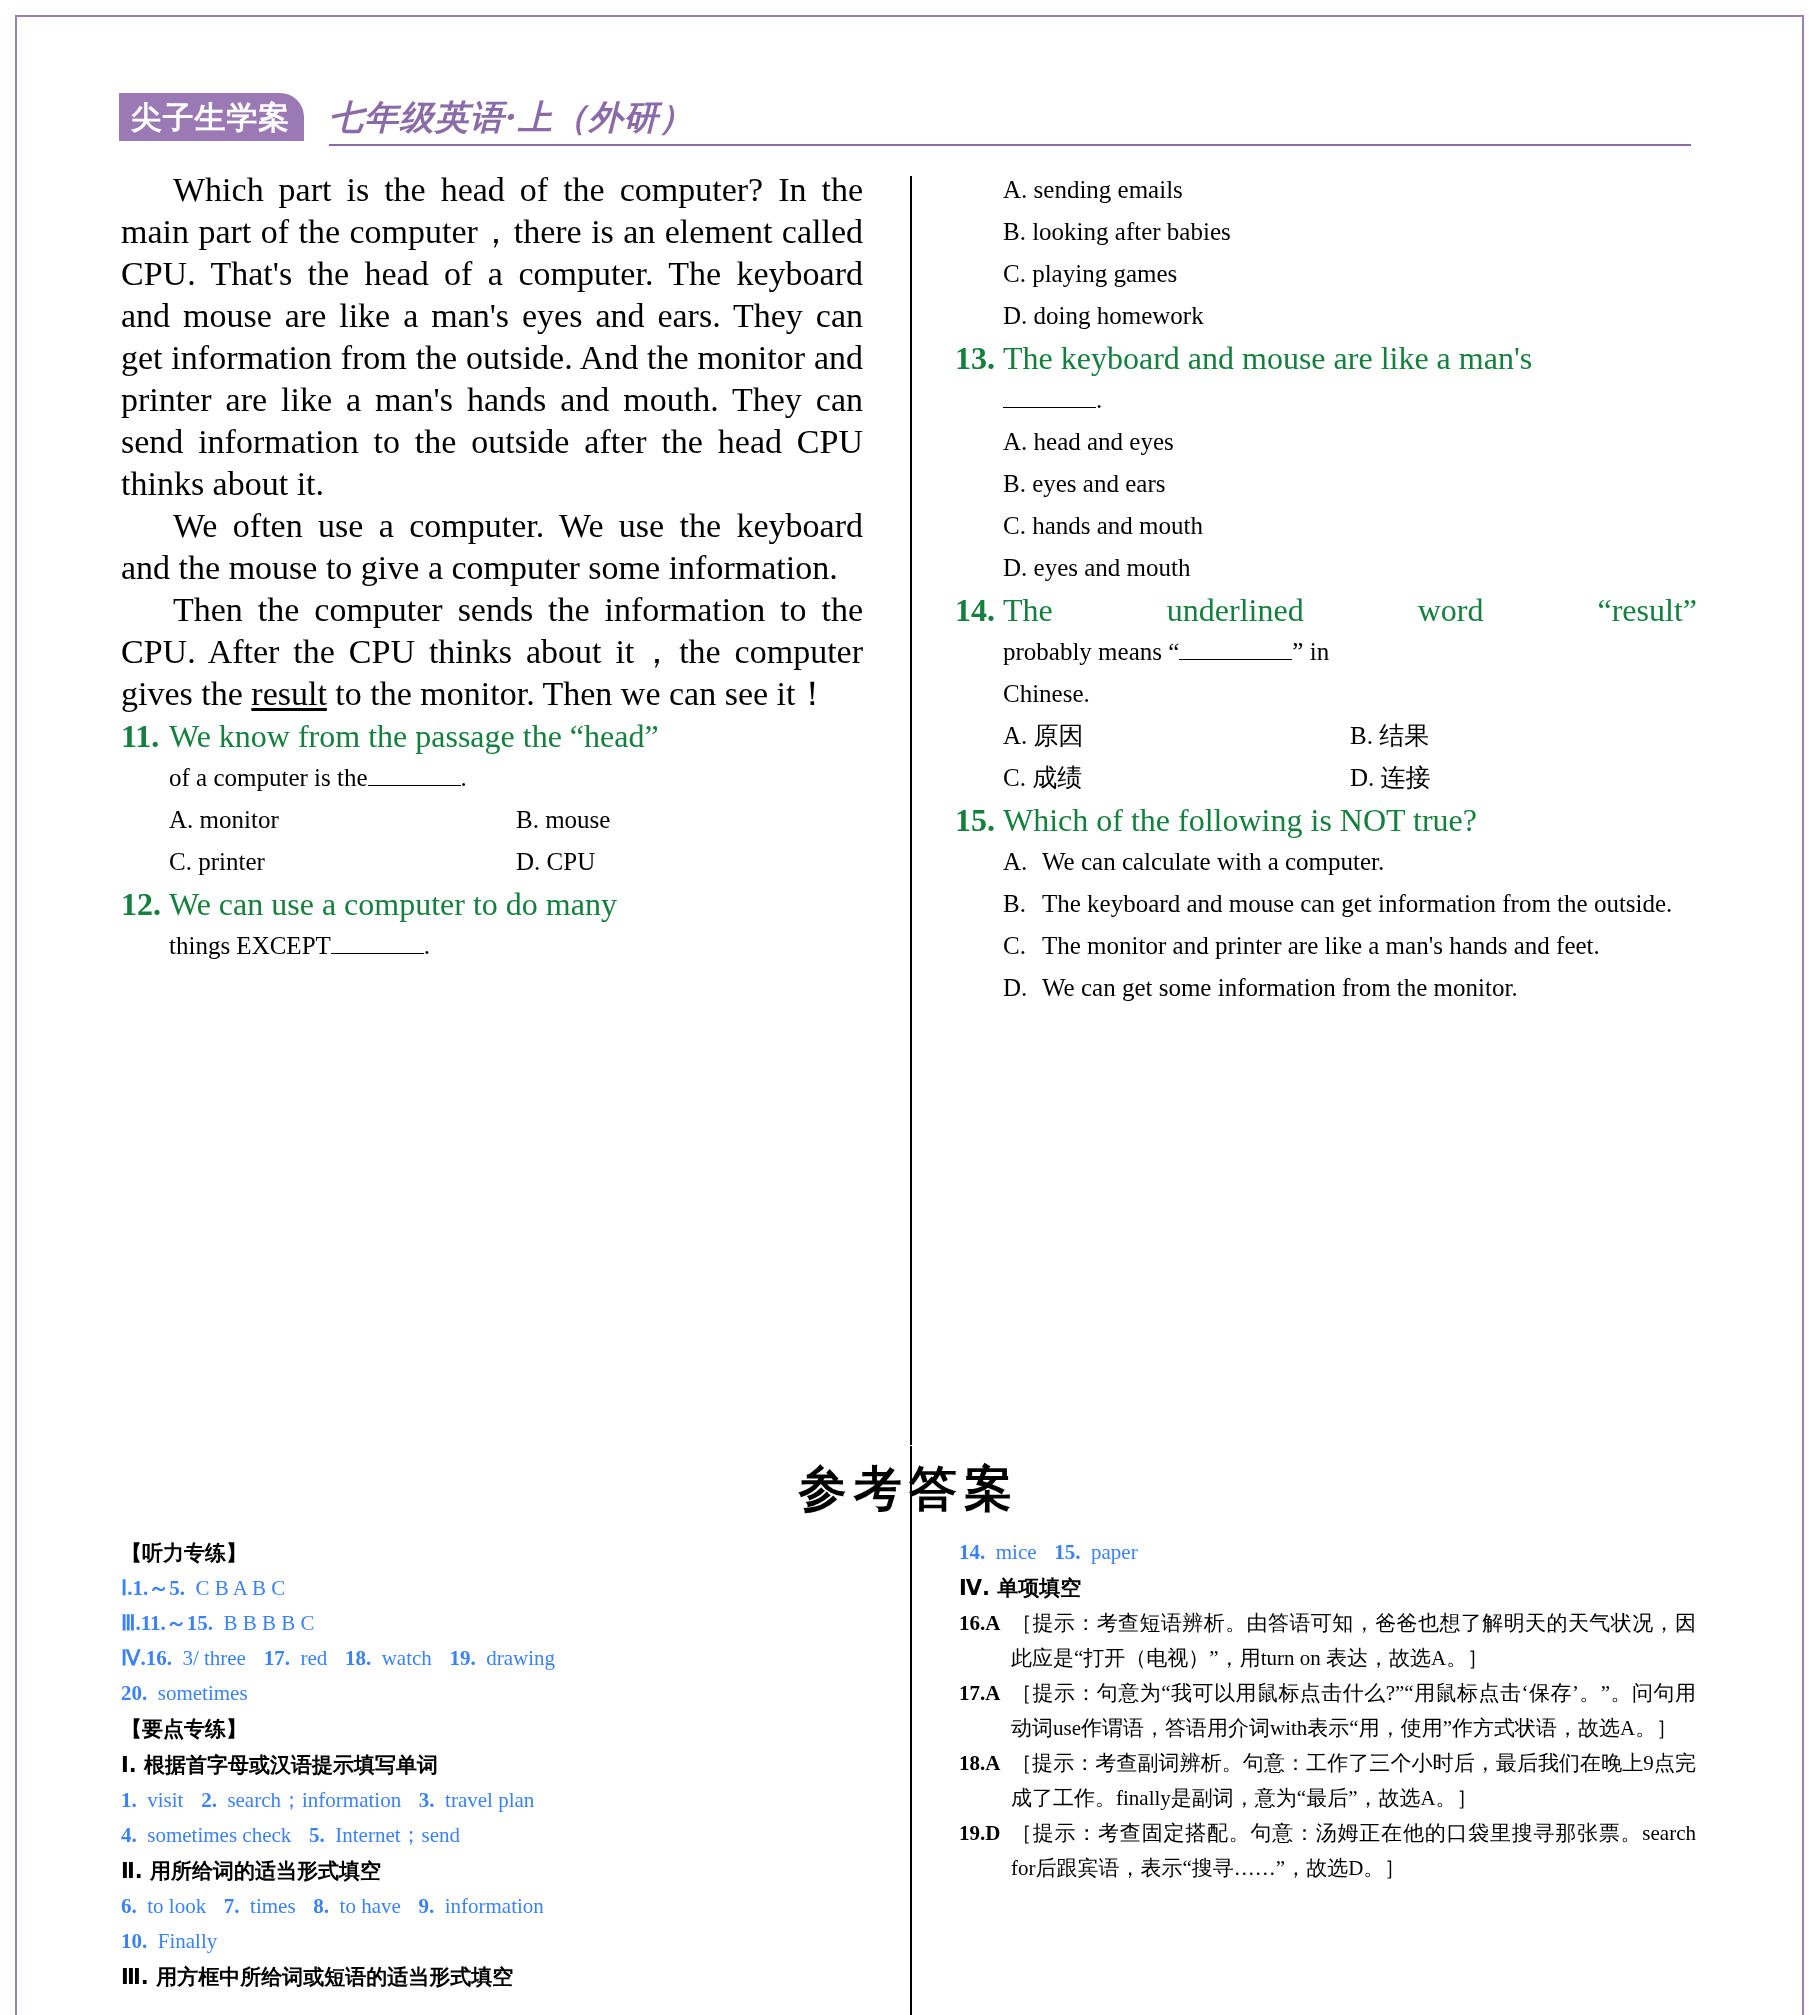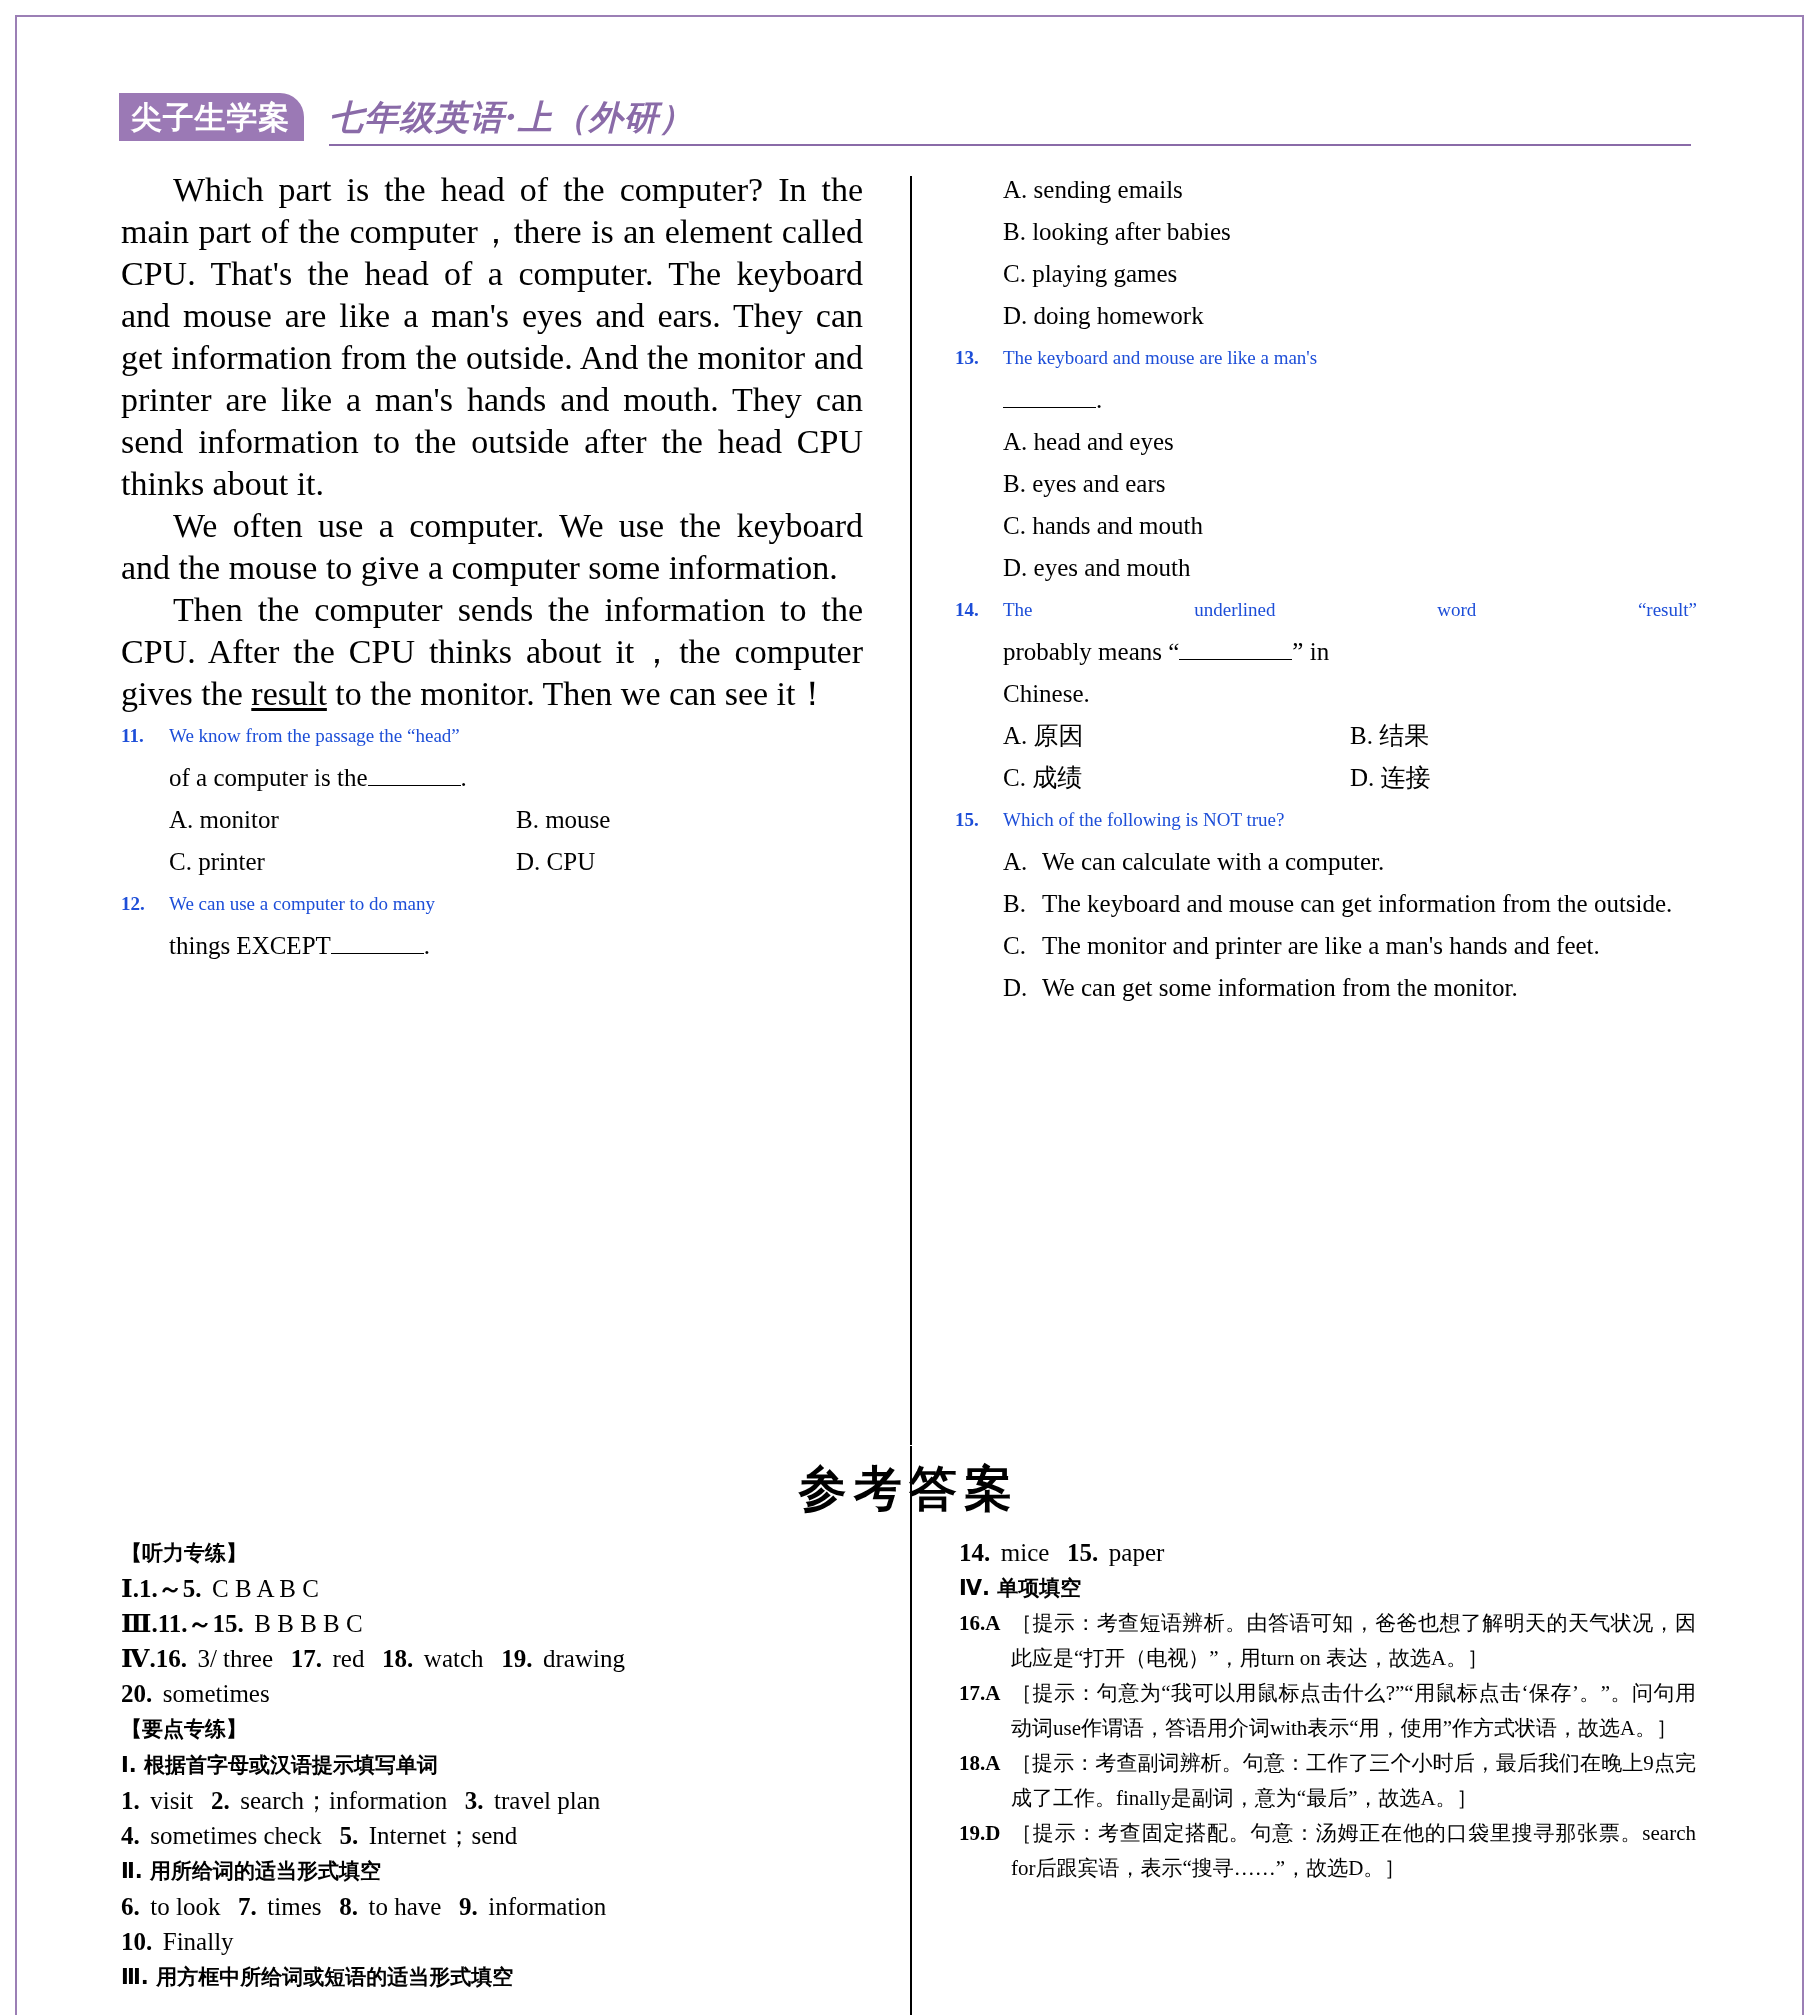--- a/index.html
+++ b/index.html
@@ -97,23 +97,23 @@
   p.para {
     margin: 0 0 0 0;
     font-size: 34px;
     line-height: 42px;
     text-align: justify;
     text-align-last: left;
     text-indent: 52px;
     color: #000;
   }
   .q {
-    font-size: 19px;
+    font-size: 32px;
     line-height: 42px;
-    color: #1d4ed8;
+    color: #15803d;
     position: relative;
     padding-left: 48px;
     text-align: justify;
     text-align-last: left;
   }
   .q .num {
     position: absolute;
     left: 0;
     top: 0;
     font-weight: bold;
@@ -189,24 +189,25 @@
   .ans-col-right { left: 838px; }
   .ans-divider {
     position: absolute;
     left: 789px;
     top: -89px;
     width: 1.6px;
     height: 959px;
     background: #000;
   }
   .ans-line {
-    font-size: 25px;
+    font-size: 21px;
     line-height: 35px;
-    color: #000000;
+    color: #3b82f6;
     white-space: nowrap;
+    font-family: Liberation Serif, serif;
   }
   .sec-head {
     font-size: 21px;
     line-height: 36px;
     font-weight: 700;
     font-family: "DejaVu Sans", sans-serif;
     color: #000;
   }
   .sub-head {
     font-size: 21px;

